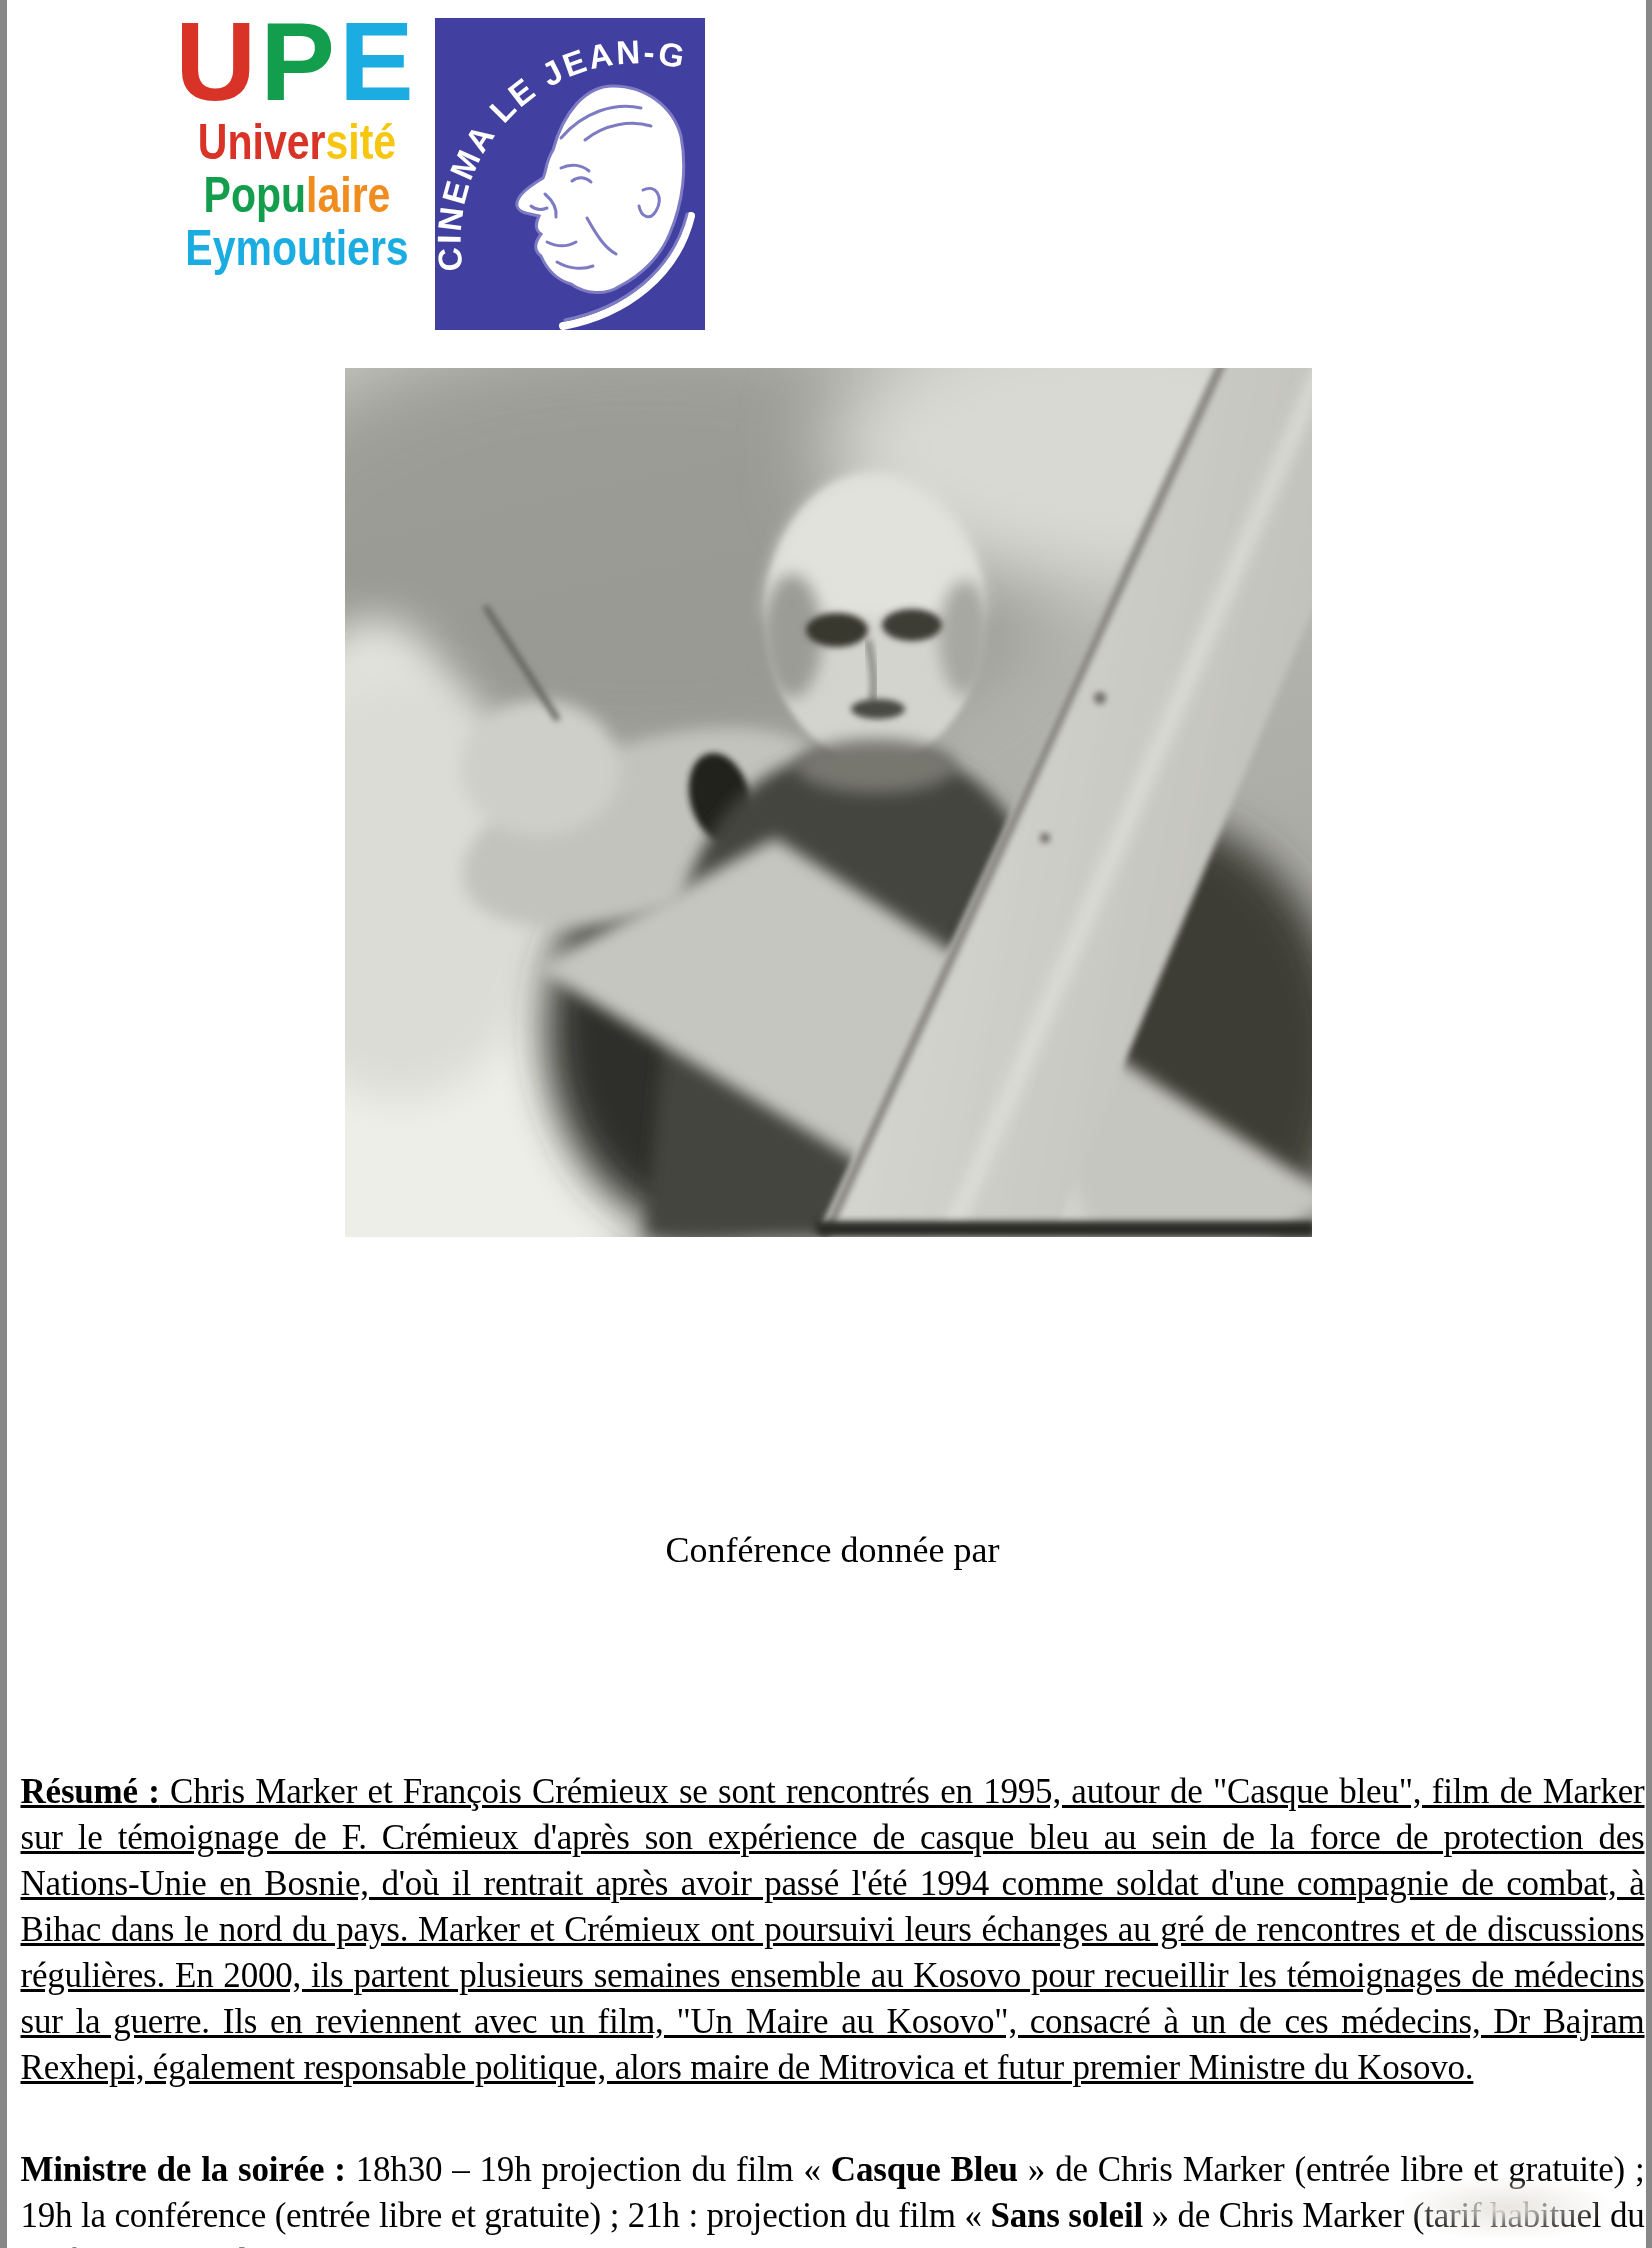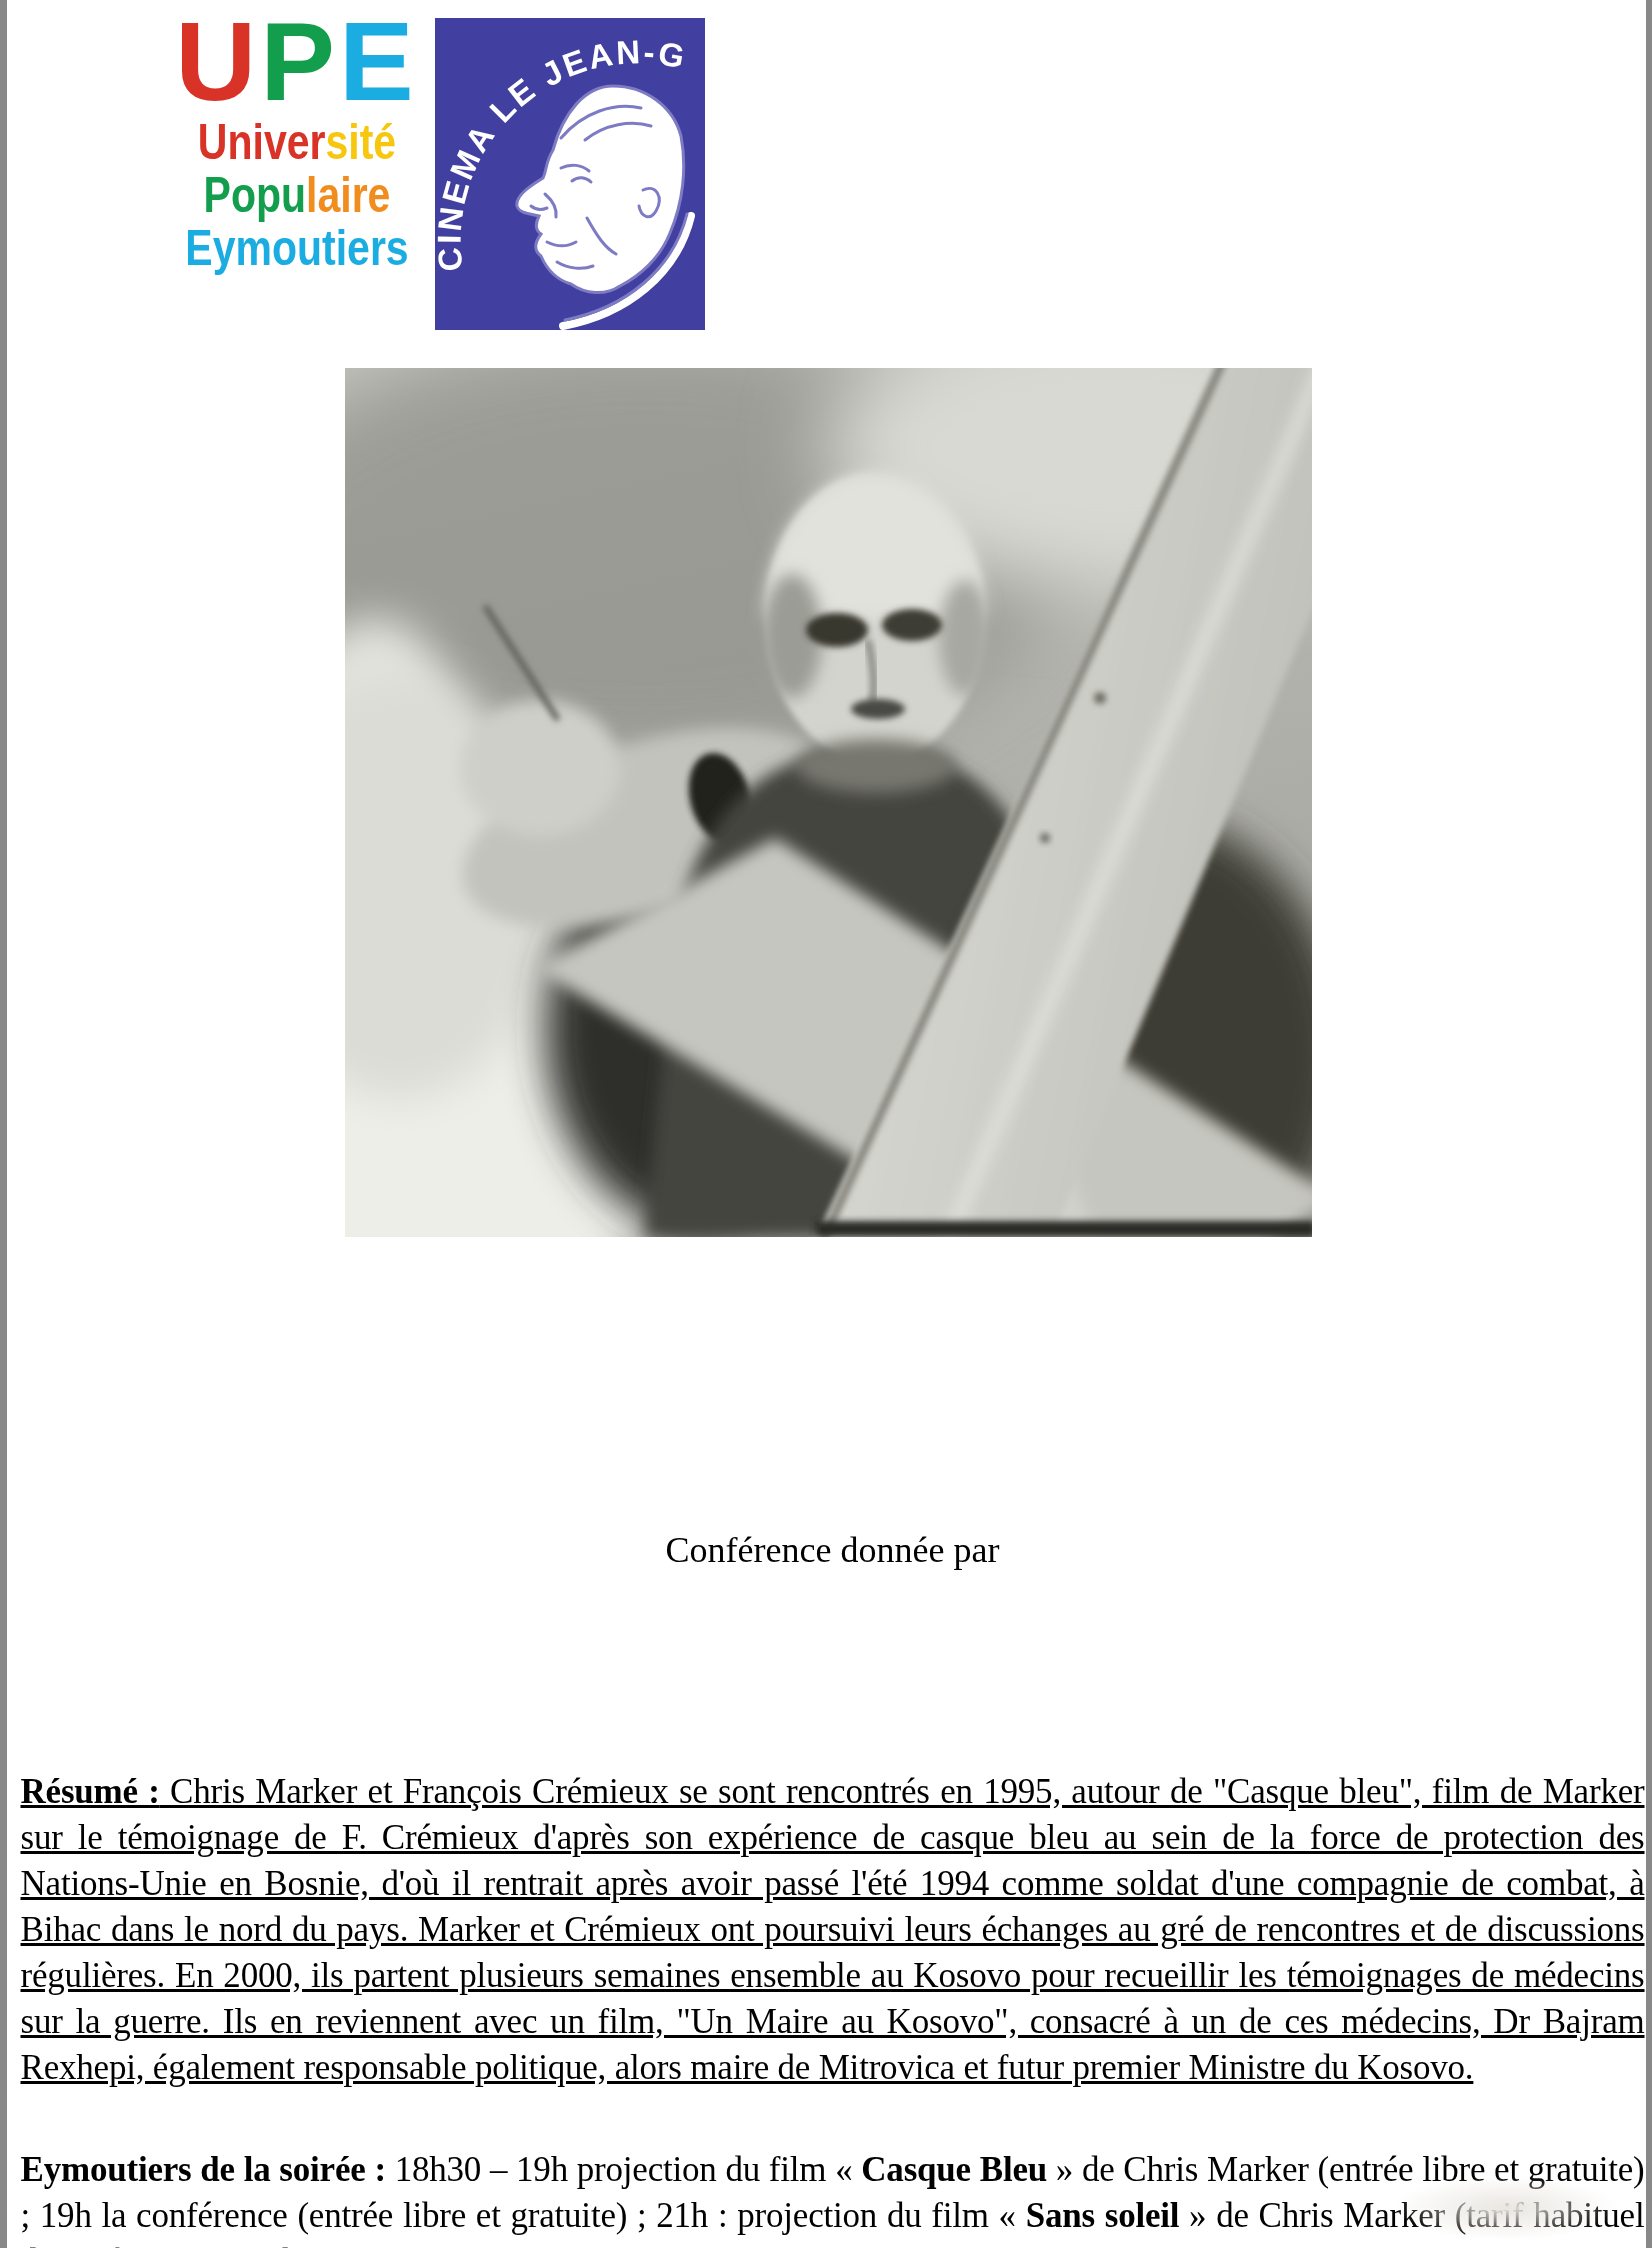--- a/index.html
+++ b/index.html
@@ -151,16 +151,16 @@
     <rect x="470" y="853" width="500" height="16" fill="#2b2b27" filter="url(#b3)"></rect>
   </svg>
 
 
   <div class="conf">
     <div>Conférence donnée par</div>
   </div>
 
   <p class="par par-resume"><span class="b">Résumé :</span><span> Chris Marker et François Crémieux se sont rencontrés en 1995, autour de "Casque bleu", film de Marker sur le témoignage de F. Crémieux d'après son expérience de casque bleu au sein de la force de protection des Nations-Unie en Bosnie, d'où il rentrait après avoir passé l'été 1994 comme soldat d'une compagnie de combat, à Bihac dans le nord du pays. Marker et Crémieux ont poursuivi leurs échanges au gré de rencontres et de discussions régulières. En 2000, ils partent plusieurs semaines ensemble au Kosovo pour recueillir les témoignages de médecins sur la guerre. Ils en reviennent avec un film, "Un Maire au Kosovo", consacré à un de ces médecins, Dr Bajram Rexhepi, également responsable politique, alors maire de Mitrovica et futur premier Ministre du Kosovo.</span></p>
 
-  <p class="par par-prog"><span class="b">Eymoutiers de la soirée :</span><span> 18h30 – 19h projection du film « </span><span class="b">Casque Bleu</span><span> » de Chris Marker (entrée libre et gratuite) ; 19h la conférence (entrée libre et gratuite) ; 21h : projection du film « </span><span class="b">Sans soleil</span><span> » de Chris Marker (tarif habituel du cinéma Jean Gabin).</span></p>
+  <p class="par par-prog"><span class="b">Ministre de la soirée :</span><span> 18h30 – 19h projection du film « </span><span class="b">Casque Bleu</span><span> » de Chris Marker (entrée libre et gratuite) ; 19h la conférence (entrée libre et gratuite) ; 21h : projection du film « </span><span class="b">Sans soleil</span><span> » de Chris Marker (tarif habituel du cinéma Jean Gabin).</span></p>
 
   <div class="smudge"></div>
 </div>
 
 </body></html>

